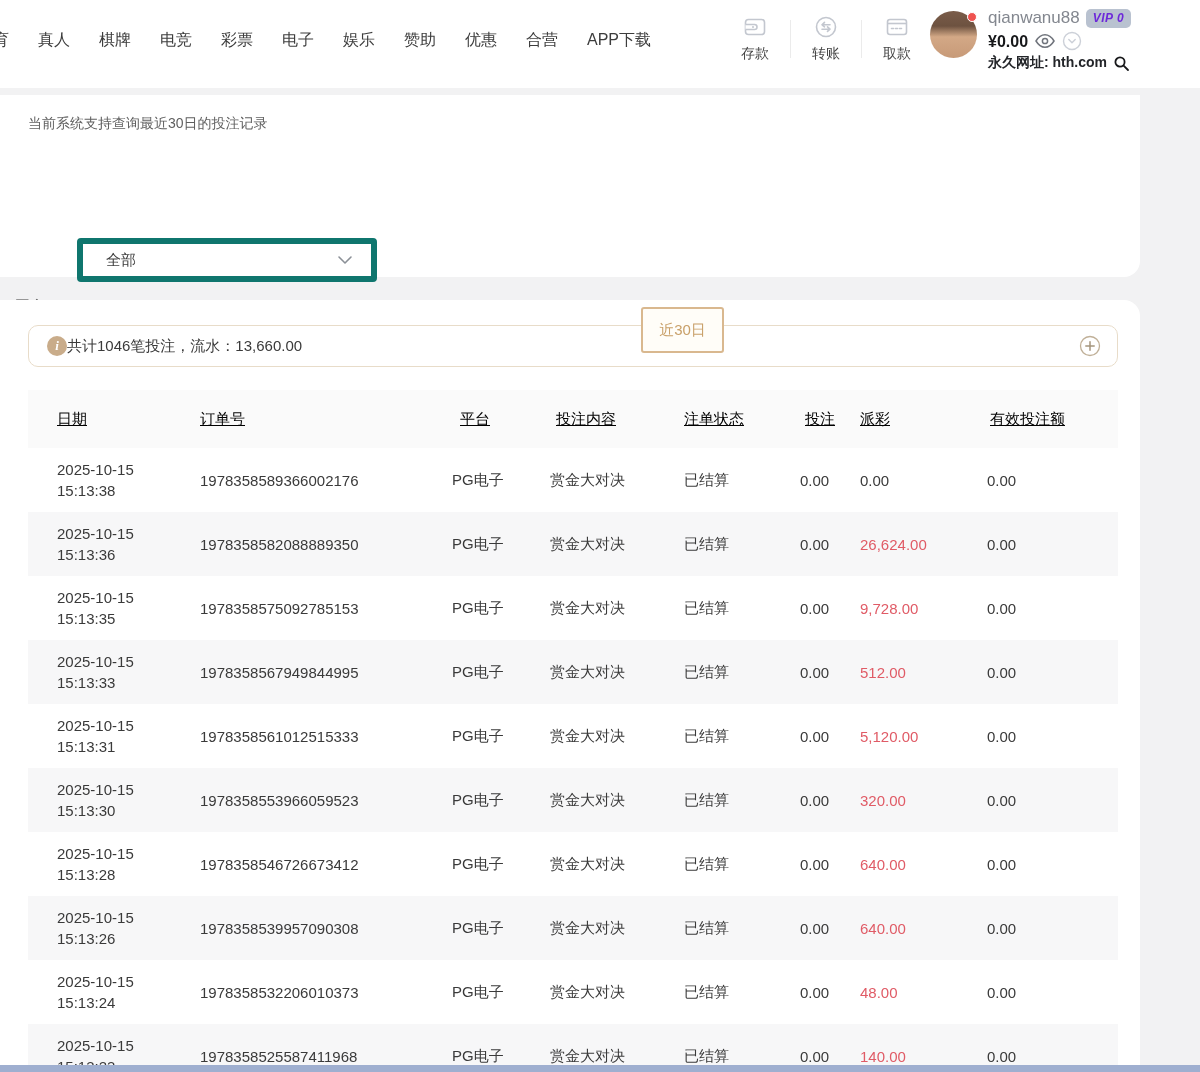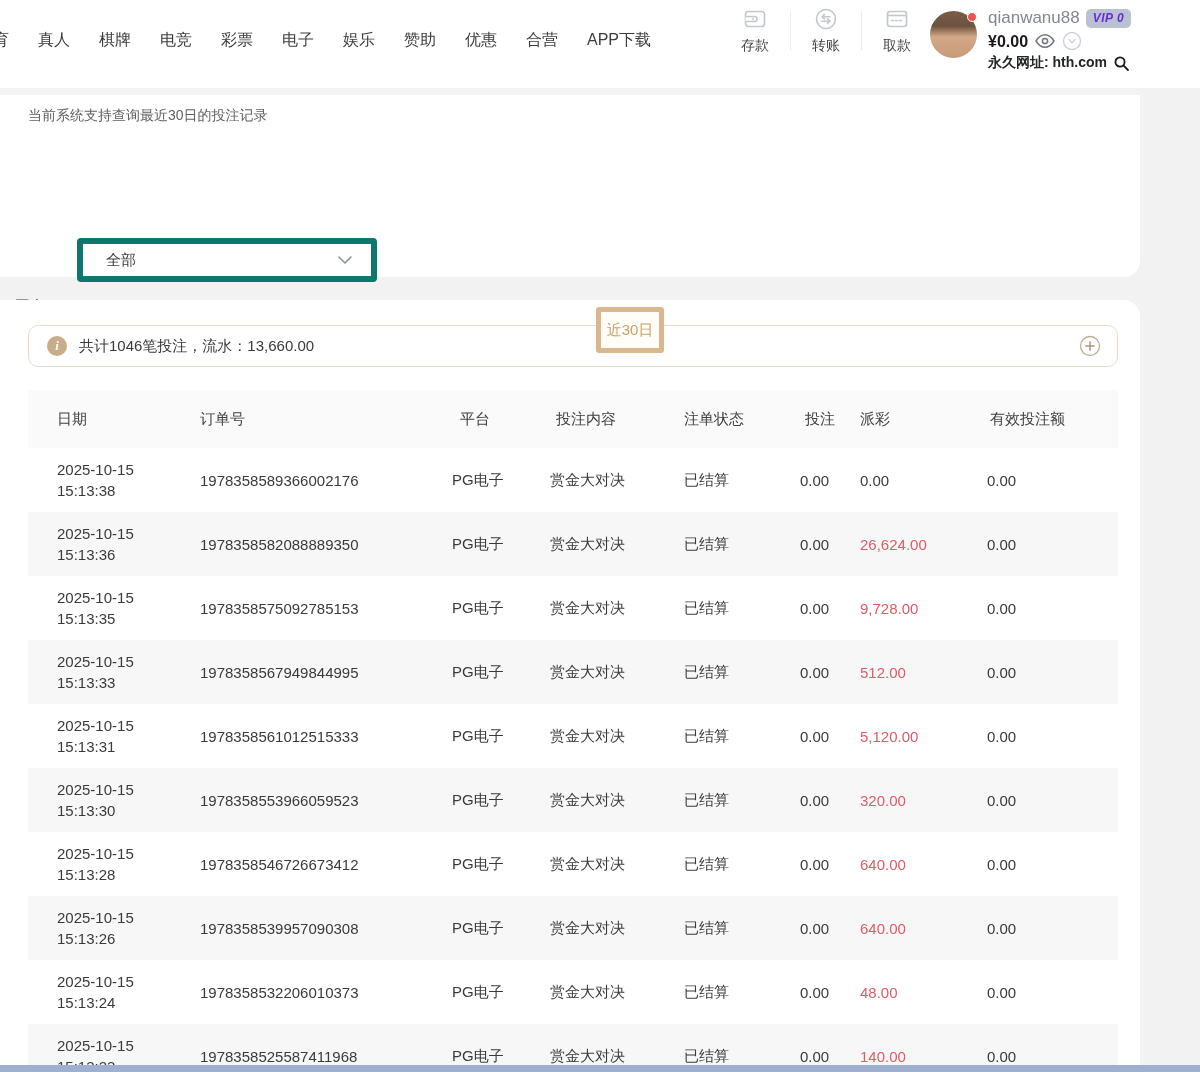--- a/index.html
+++ b/index.html
@@ -9,21 +9,21 @@
     background:#f2f2f3; color:#3a3a3a; position:relative;
   }
   
   .topbar {
     position:absolute; top:0; left:0; width:1200px; height:88px;
     background:#fff; overflow:hidden;
   }
   .main-nav { position:absolute; left:0; top:30px; display:flex; gap:29px; align-items:center; white-space:nowrap; }
   .nav-item { font-size:16px; color:#3d3d3d; cursor:pointer; text-decoration:none; }
   .nav-item.trunc { margin-left:-7px; }
-  .hdr-actions { position:absolute; left:722px; top:6px; display:flex; align-items:center;text-align:center; }
+  .hdr-actions { position:absolute; left:722px; top:14px; display:flex; align-items:center;text-align:center; }
   .hdr-action { width:66px; display:flex; flex-direction:column; align-items:center; gap:5px; cursor:pointer; }
   .hdr-action .lbl { font-size:14px; color:#454545; }
   .hdr-action svg { display:block; }
   .hdr-divider { width:1px; height:38px; background:#ebebeb; margin:0 2px; align-self:center; }
   .avatar {
     position:absolute; left:930px; top:11px; width:47px; height:47px; border-radius:50%;
     background:linear-gradient(180deg,#7a5c49 0%,#6d5240 32%,#d3a886 55%,#c79a78 100%);
     cursor:pointer;
   }
   .avatar .dot { position:absolute; right:0px; top:1px; width:10px; height:10px; border-radius:50%; background:#ef5350; border:1px solid #fff; }
@@ -37,39 +37,39 @@
   .u-balance { font-size:16px; font-weight:bold; color:#17181a; margin-top:3px; }
   .u-row.mid { margin-top:2px; }
   .u-row.low { margin-top:3px;font-weight:bold; }
   .u-url { font-size:14px; color:#232529; }
   .icon-btn { cursor:pointer; display:flex; align-items:center; }
   
   .filter-card {
     position:absolute; top:95px; left:0; width:1140px; height:182px;
     background:#fff; border-radius:0 0 16px 0;
   }
-  .notice { position:absolute; left:28px; top:12px; font-size:14px; color:#5f5f5f; }
+  .notice { position:absolute; left:28px; top:20px; font-size:14px; color:#5f5f5f; }
   .f-label { position:absolute; left:15px; font-size:15px; color:#404040; }
   .lab-platform { top:158px;margin-top:44px; }
   .lab-date { top:227px; }
   .select-box {
     position:absolute; left:77px; top:143px; width:300px; height:44px;
     border:6px solid #0f766e; border-radius:4px; background:#fff;
     display:flex; align-items:center; padding:0 18px 0 23px; cursor:pointer;
   }
   .select-box .val { font-size:15px; color:#3f3f3f; flex:1; }
   .date-box {
     position:absolute; left:77px; top:212px; width:300px; height:46px;
     border:1px solid #e6e6e6; border-radius:4px; background:#fff;
     display:flex; align-items:center; padding:0 14px 0 23px; cursor:pointer;
   }
   .date-box .val { font-size:15px; color:#3f3f3f; flex:1; letter-spacing:.2px; }
   .quick-group { position:absolute; left:395px; top:212px; display:flex; }
   .quick-btn {
-    width:68px; height:46px; background:#fff; border:5px solid #14532d; margin-left:-1px;
+    width:83px; height:46px; background:#fff; border:2px solid #14532d; margin-left:-1px;
     font-size:15px; color:#3d3d3d; cursor:pointer; display:flex; align-items:center; justify-content:center;
     font-family:inherit; border-radius:3px; position:relative;
   }
   .quick-btn:first-child { margin-left:0; }
   .quick-btn.selected { border-color:#d9b88f; color:#c9a069; z-index:2; background:#fffdf8; }
   .btn-search {
     position:absolute; left:843px; top:211px; width:132px; height:47px;
     background:#c8aa89; border:none; border-radius:6px; color:#fdfbf7; font-size:16px;
     cursor:pointer; font-family:inherit;
   }
@@ -81,31 +81,31 @@
   
   .table-card {
     position:absolute; top:300px; left:0; width:1140px; height:772px;
     background:#fff; border-radius:0 16px 0 0; overflow:hidden;
   }
   .summary-bar {
     position:absolute; left:28px; top:25px; width:1090px; height:42px;
     border:1px solid #e8dcc9; border-radius:10px;
     display:flex; align-items:center; padding:0 16px 0 18px;
   }
-  .summary-text { font-size:15px; color:#3a3a3a; margin-left:12px; flex:1; }
+  .summary-text { font-size:15px; color:#3a3a3a; flex:1; }
   .info-ic { width:20px; height:20px; border-radius:50%; background:#c9ac8a; color:#fff;
     font-size:13px; display:flex; align-items:center; justify-content:center; font-family:"Liberation Serif",serif; font-style:italic; font-weight:bold; }
   .plus-ic { width:22px; height:22px; cursor:pointer; }
   .tbl { position:absolute; left:28px; top:90px; width:1090px; }
   .tr {
     display:grid; grid-template-columns:172px 252px 98px 134px 116px 60px 127px 1fr;
     align-items:center;
   }
   .tr.head { height:58px; background:#fafafa; }
-  .tr.head .th { font-size:15px; color:#404040; }
+  .tr.head .th { font-size:15px; color:#000000;text-decoration:underline; }
   .tr.row { height:64px; background:#fff; }
   .tr.row.alt { background:#f7f7f8; }
   .td, .th { font-size:15px; color:#3a3a3a; }
   .c1 { padding-left:29px; }
   .th.c3 { padding-left:8px; } .th.c4 { padding-left:6px; }
   .th.c6 { padding-left:5px; } .th.c8 { padding-left:3px; }
   .c-date { display:flex; flex-direction:column; line-height:21px; }
   .td.red { color:#e05b66; }
   
   .h-scrollbar { position:absolute; left:0; bottom:0; width:1200px; height:7px; background:#9fafd0; cursor:pointer; }

